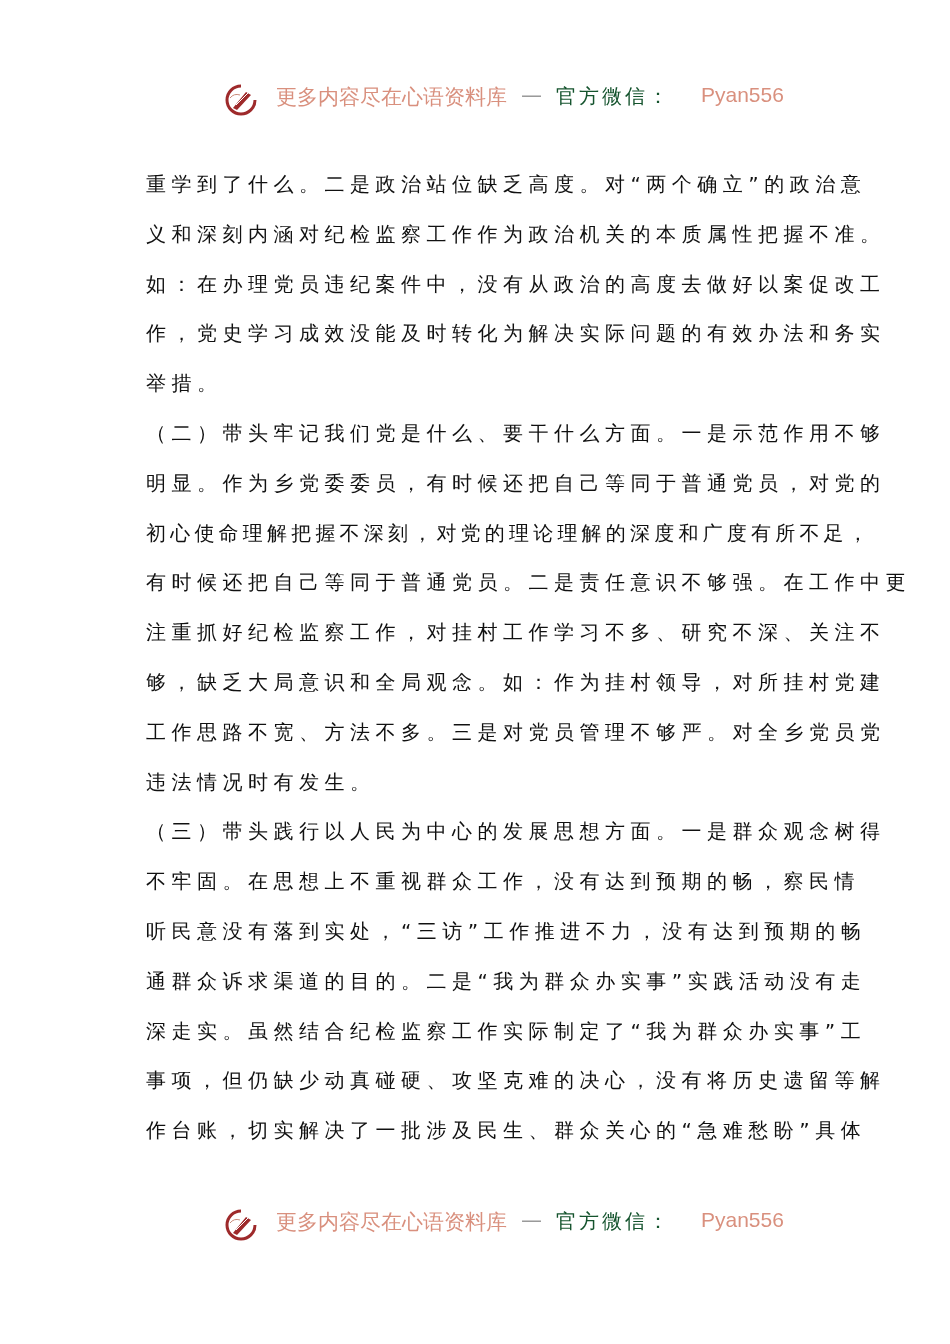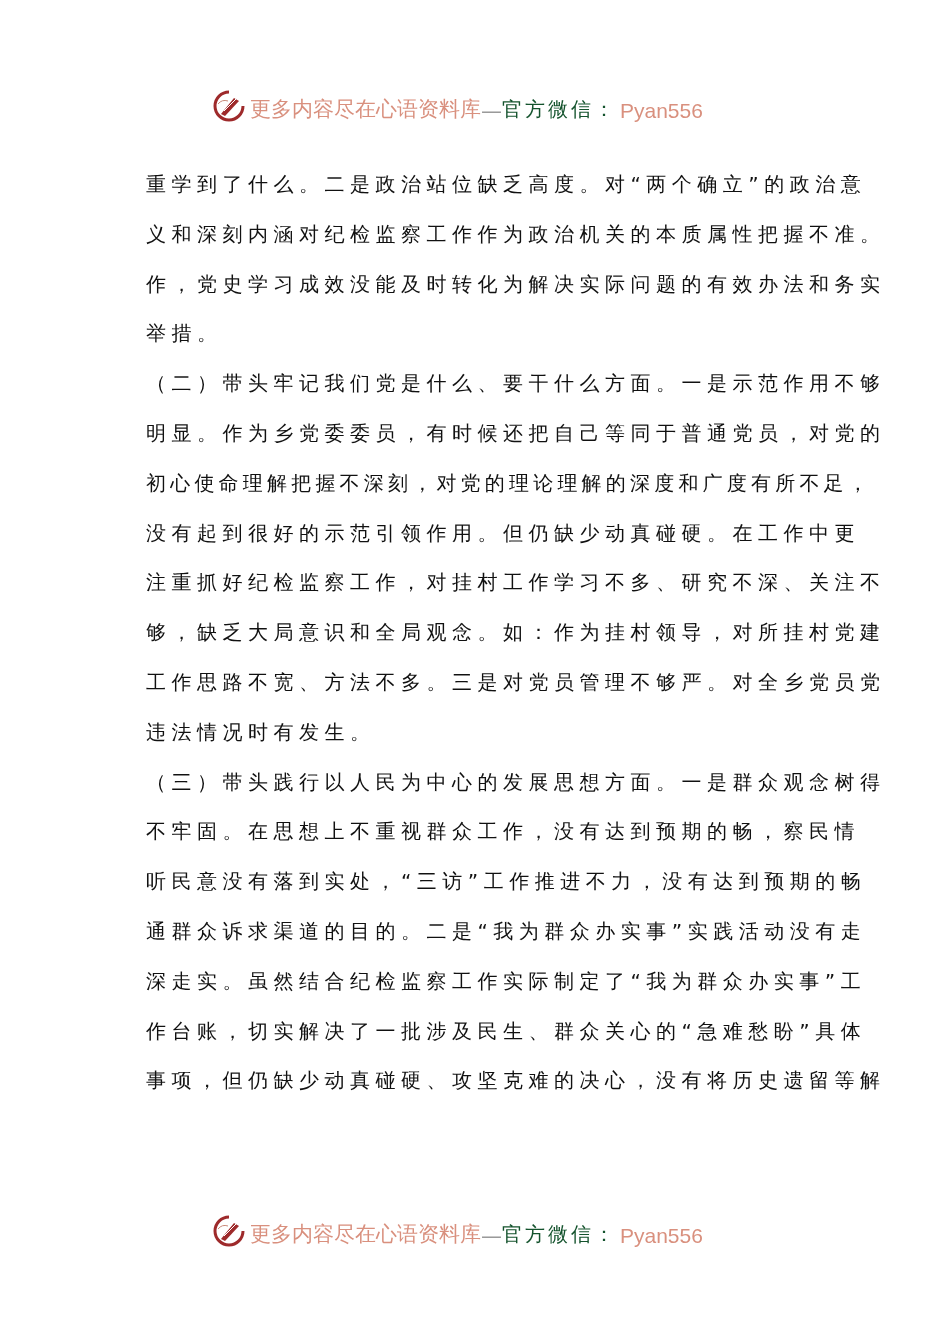--- a/index.html
+++ b/index.html
@@ -1,25 +1,25 @@
 <!DOCTYPE html>
 <html><head>
   <meta charset="utf-8">
   <style>
     html, body { margin: 0; padding: 0; background: #ffffff; }
     body { width: 950px; height: 1344px; position: relative; overflow: hidden;
            font-family: "DejaVu Sans", sans-serif; }
-    .banner { position: absolute; left: 212px; height: 40px; display: flex; align-items: flex-end; }
+    .banner { position: absolute; left: 224px; height: 40px; display: flex; align-items: flex-start; gap: 14px; }
     .banner.top { top: 83px; }
     .banner.bottom { top: 1208px; }
     .logo { width: 34px; height: 34px; margin-right: 4px; }
     .banner-cn { font-family: "DejaVu Serif", serif; font-size: 21px; color: #d9907e; letter-spacing: 0px; }
     .banner-dash { font-size: 21px; color: #9a9a9a; }
     .banner-wx { font-family: Liberation Serif, serif; font-size: 20px; color: #14532d; letter-spacing: 3px; }
-    .banner-id { font-family: "Liberation Sans", sans-serif; font-size: 21px; color: #d9907e; margin-left: 3px; }
+    .banner-id { font-family: "Liberation Sans", sans-serif; font-size: 21px; color: #d9907e; margin-left: 16px; }
     .content { position: absolute; left: 146px; top: 164px; width: 662px; }
     .line { font-family: "DejaVu Sans", sans-serif; font-size: 20px; color: #111;
             height: 49.8px; line-height: 40px; white-space: nowrap;
             letter-spacing: 5.5px; }
     .line.tight { letter-spacing: 4.2px; }
   </style>
 </head>
 <body>
 
 <div class="banner top">
@@ -31,37 +31,38 @@
   </svg>
   <span class="banner-cn">更多内容尽在心语资料库</span>
   <span class="banner-dash">—</span>
   <span class="banner-wx">官方微信：</span>
   <span class="banner-id">Pyan556</span>
 </div>
 
 <div class="content">
   <div class="line">重学到了什么。二是政治站位缺乏高度。对“两个确立”的政治意</div>
   <div class="line">义和深刻内涵对纪检监察工作作为政治机关的本质属性把握不准。</div>
+  <div class="line">如：在办理党员违纪案件中，没有从政治的高度去做好以案促改工</div>
   <div class="line">作，党史学习成效没能及时转化为解决实际问题的有效办法和务实</div>
   <div class="line">举措。</div>
   <div class="line">（二）带头牢记我们党是什么、要干什么方面。一是示范作用不够</div>
   <div class="line">明显。作为乡党委委员，有时候还把自己等同于普通党员，对党的</div>
   <div class="line tight">初心使命理解把握不深刻，对党的理论理解的深度和广度有所不足，</div>
-  <div class="line">没有起到很好的示范引领作用。但仍缺少动真碰硬。在工作中更</div>
+  <div class="line">有时候还把自己等同于普通党员。二是责任意识不够强。在工作中更</div>
   <div class="line">注重抓好纪检监察工作，对挂村工作学习不多、研究不深、关注不</div>
   <div class="line">够，缺乏大局意识和全局观念。如：作为挂村领导，对所挂村党建</div>
   <div class="line">工作思路不宽、方法不多。三是对党员管理不够严。对全乡党员党</div>
   <div class="line">违法情况时有发生。</div>
   <div class="line">（三）带头践行以人民为中心的发展思想方面。一是群众观念树得</div>
   <div class="line">不牢固。在思想上不重视群众工作，没有达到预期的畅，察民情</div>
   <div class="line">听民意没有落到实处，“三访”工作推进不力，没有达到预期的畅</div>
   <div class="line">通群众诉求渠道的目的。二是“我为群众办实事”实践活动没有走</div>
   <div class="line">深走实。虽然结合纪检监察工作实际制定了“我为群众办实事”工</div>
+  <div class="line">事项，但仍缺少动真碰硬、攻坚克难的决心，没有将历史遗留等解</div>
   <div class="line">作台账，切实解决了一批涉及民生、群众关心的“急难愁盼”具体</div>
-  <div class="line">事项，但仍缺少动真碰硬、攻坚克难的决心，没有将历史遗留等解</div>
 </div>
 
 <div class="banner bottom">
   <svg class="logo" viewBox="0 0 34 34">
     <path d="M17 3 A14 14 0 1 0 31 17" fill="none" stroke="#9e2a2b" stroke-width="3"></path>
     <path d="M9 25 L22 9 L27 12 L13 27 Z" fill="#9e2a2b"></path>
     <path d="M12 22 L24 10" stroke="#fff" stroke-width="1"></path>
     <path d="M6 15 Q10 10 16 12" fill="none" stroke="#c98a7a" stroke-width="1"></path>
   </svg>
   <span class="banner-cn">更多内容尽在心语资料库</span>

